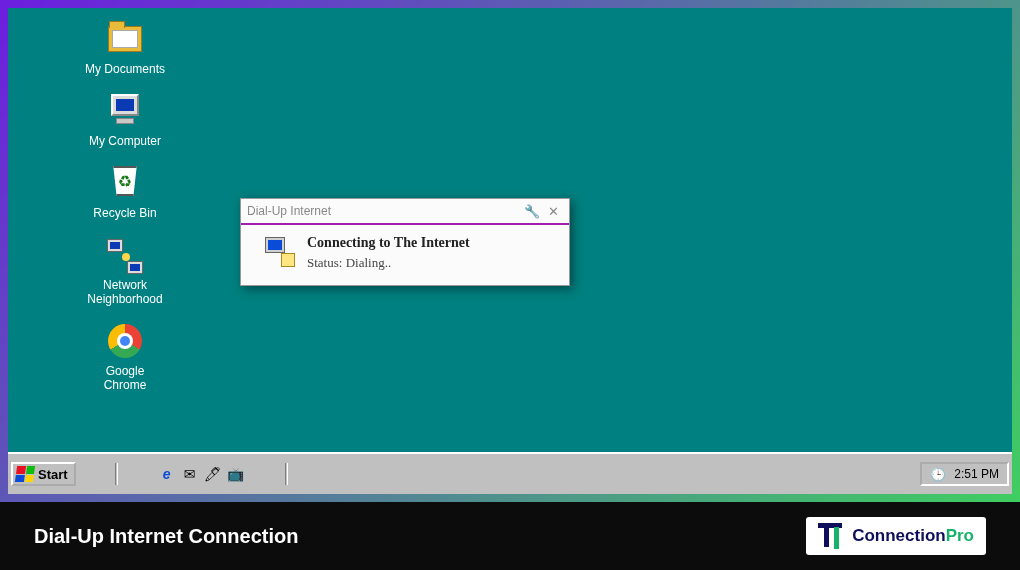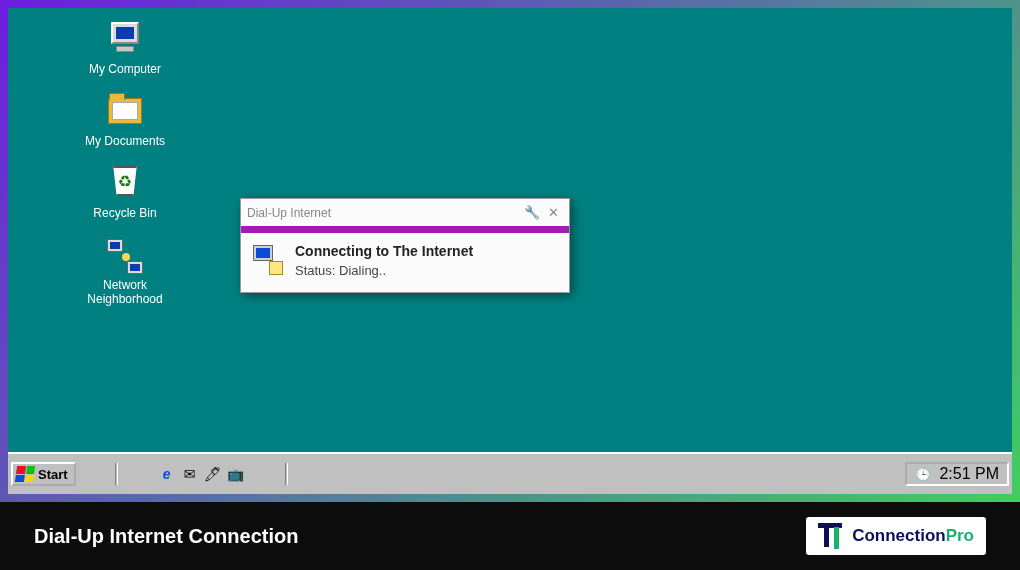--- a/index.html
+++ b/index.html
@@ -27,83 +27,90 @@
 .network .pic::before { content:""; position:absolute; left:15px; top:15px; width:8px; height:8px; background:#ffd54a; border-radius:50%; }
 
 .recycle .bin { width:28px; height:30px; background:#fff; border:2px solid #555; margin:0 auto; position:relative; clip-path:polygon(8% 0,92% 0,80% 100%,20% 100%); }
 .recycle .bin::after { content:"♻"; position:absolute; inset:0; display:flex; align-items:center; justify-content:center; color:#1a7a1a; font-size:16px; }
 
 .chrome .c { width:34px; height:34px; border-radius:50%; background:conic-gradient(#ea4335 0 120deg,#34a853 120deg 240deg,#fbbc05 240deg 360deg); position:relative; margin:0 auto; }
 .chrome .c::before { content:""; position:absolute; inset:9px; background:#fff; border-radius:50%; }
 .chrome .c::after { content:""; position:absolute; inset:12px; background:#4285F4; border-radius:50%; }
 
 .dialog { position:absolute; left:232px; top:190px; width:330px; background:#fbfbfb; border:1px solid #999; box-shadow:3px 3px 10px rgba(0,0,0,0.45); }
-.dialog-title { height:34px; border-bottom:7px solid #a21caf; display:flex; align-items:center; padding:12px 6px; }
+.dialog-title { height:26px; border-bottom:2px solid #a21caf; display:flex; align-items:center; padding:12px 6px; }
 .dialog-title .t { color:#888; font-size:12px; flex:1; }
 .dialog-title .tool { color:#888; padding:0 4px; cursor:pointer; font-size:13px; }
-.dialog-body { padding:10px 12px 14px; display:flex; gap:12px; }
+.dialog-body { padding:10px 24px 14px; display:flex; gap:12px;font-family:Liberation Serif, serif; }
 .dialog-body .dicon { width:30px; height:30px; position:relative; margin-top:2px; }
 .dialog-body .dicon .m { width:20px; height:16px; background:#d0d0d0; border:1px solid #666; position:absolute; left:0; top:0; }
 .dialog-body .dicon .m::after { content:""; position:absolute; inset:2px; background:#0a4bd8; }
 .dialog-body .dicon .p { width:14px; height:14px; background:#ffe680; border:1px solid #aa8a20; position:absolute; right:0; bottom:0; }
 .dialog-body .dtxt1 { font-weight:bold; color:#222; font-size:14px; }
 .dialog-body .dtxt2 { color:#444; font-size:13px; margin-top:4px; }
 
 .taskbar { position:absolute; left:0; right:0; bottom:0; height:30px; background:#c0c0c0; border-top:2px solid #fff; display:flex; align-items:center; padding:20px 3px;gap:36px; }
 .start { height:24px; background:#c0c0c0; border:2px outset #fff; display:flex; align-items:center; padding:0 6px 0 3px; cursor:pointer; font-weight:bold; font-size:13px; }
 .start .flag { width:18px; height:16px; margin-right:4px; display:grid; grid-template-columns:1fr 1fr; grid-template-rows:1fr 1fr; gap:1px; transform:skewX(-8deg); }
 .start .flag span:nth-child(1){background:#e81123;} .start .flag span:nth-child(2){background:#0ebd0e;} .start .flag span:nth-child(3){background:#0a4bd8;} .start .flag span:nth-child(4){background:#ffd400;}
 .divider { width:3px; height:22px; border-left:1px solid #808080; border-right:1px solid #fff; margin:0 3px; }
 .ql { display:flex; gap:3px; }
 .ql .qi { width:20px; height:20px; display:flex; align-items:center; justify-content:center; cursor:pointer; font-size:14px; }
 .tray { margin-left:auto; height:24px; border:2px inset #fff; display:flex; align-items:center; padding:0 8px; gap:8px; }
-.tray .clock { font-size:16px; }
+.tray .clock { font-size:12px; }
 .tray .ti { font-size:13px; }
 
 .caption { position:absolute; left:0; right:0; bottom:0; height:68px; background:#0c0c0c; display:flex; align-items:center; padding:0 34px;text-align:right; }
 .caption .ctext { color:#fff; font-weight:700; font-size:20px; font-family:Arial,sans-serif; }
 .brand { margin-left:auto; background:#fff; border-radius:3px; display:flex; align-items:center; gap:8px; padding:6px 12px; }
 .brand .logo { width:26px; height:26px; position:relative; }
 .brand .logo .bar1{position:absolute;left:6px;top:0;width:5px;height:24px;background:#0e0e5a;}
 .brand .logo .bar2{position:absolute;left:0;top:0;width:24px;height:5px;background:#0e0e5a;}
 .brand .logo .bar3{position:absolute;left:16px;top:4px;width:5px;height:22px;background:#18b36b;}
 .brand .btxt { font-weight:700; font-size:17px; color:#0e0e5a; }
 .brand .btxt .g { color:#18b36b; }
 </style>
 </head>
 <body>
 
 <div class="frame">
   <div class="inner">
     <div class="desktop">
 
       <div class="icons">
+        <div class="icon my-documents">
+          <div class="pic">
+              <div class="folder"></div>
+            </div>
+          <div class="lbl">My Documents</div>
+        </div>
         <div class="icon my-computer">
           <div class="pic">
               <div class="monitor"></div>
               <div class="base"></div>
             </div>
           <div class="lbl">My Computer</div>
-        </div>
-        <div class="icon my-documents">
-          <div class="pic">
-              <div class="folder"></div>
-            </div>
-          <div class="lbl">My Documents</div>
         </div>
         <div class="icon recycle">
           <div class="pic">
               <div class="bin"></div>
             </div>
           <div class="lbl">Recycle Bin</div>
         </div>
         <div class="icon network">
           <div class="pic"><div class="n1"></div><div class="n2"></div></div>
           <div class="lbl">Network
 Neighborhood</div>
+        </div>
+        <div class="icon chrome">
+          <div class="pic">
+              <div class="c"></div>
+            </div>
+          <div class="lbl">Google
+Chrome</div>
         </div>
       </div>
 
       <div class="dialog">
         <div class="dialog-title">
           <span class="t">Dial-Up Internet</span>
           <span class="tool">🔧</span>
           <span class="tool">✕</span>
         </div>
         <div class="dialog-body">

